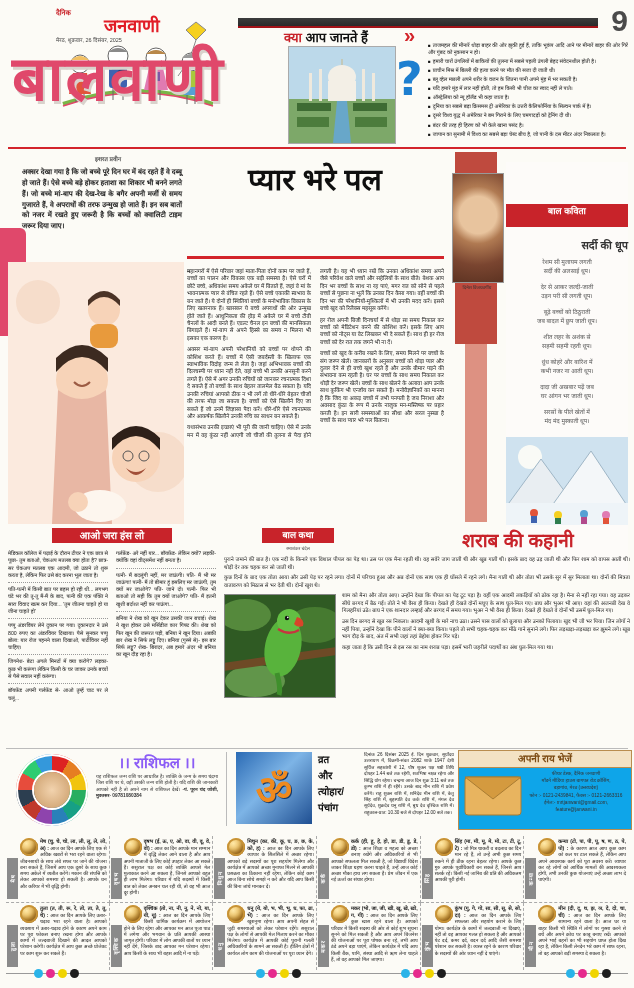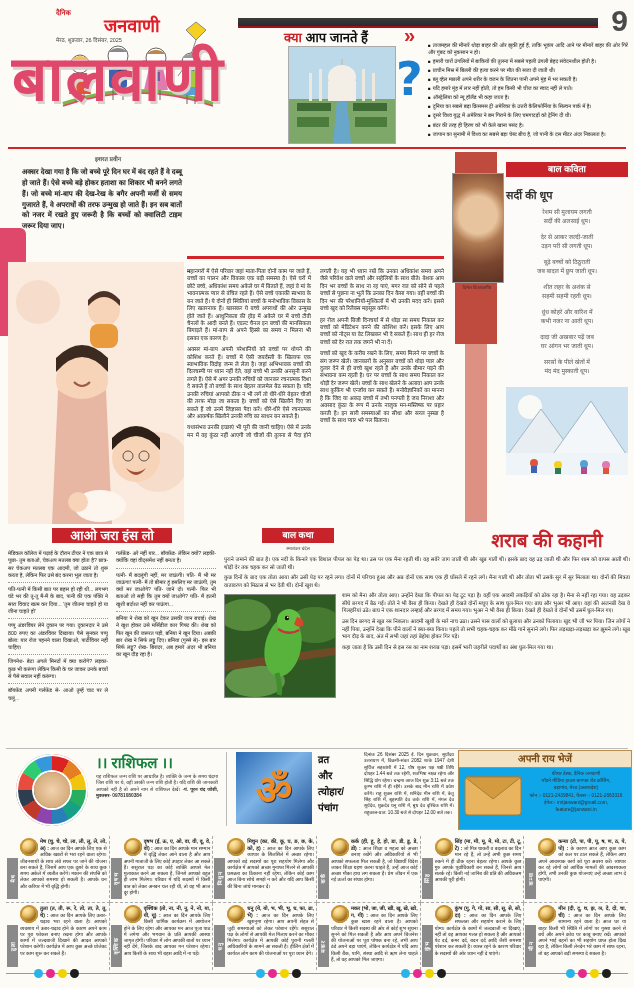--- a/index.html
+++ b/index.html
@@ -30,44 +30,44 @@
   .cols p{font-size:5.5px;line-height:1.35;text-align:justify;margin:0 0 4px 0;color:#1c1c1c;}
   .cols p:first-child::first-letter{font-weight:bold;}
   .ribbon1{left:455px;top:152px;width:42px;height:192px;background:#bf4a3e;}
   .ribbon2{left:465px;top:344px;width:22px;height:178px;background:#dd9182;}
   .aphoto{left:452px;top:173px;width:50px;height:108px;border:1px solid #999;
           background:radial-gradient(circle at 50% 38%,#e8c49e 0 26%,#b07a52 40%,#7a4530 70%,#5d3322);}
   .acaption{left:446px;top:284px;width:62px;text-align:center;font-size:4.5px;color:#333;}
   
   .poem-box{left:506px;top:162px;width:122px;height:414px;background:#fdfbf9;}
   .hdr{background:#c8232a;color:#fff;font-weight:bold;text-align:center;}
-  .poem-hdr{height:15px;line-height:15px;font-size:9px;width:100%;}
-  .poem-title{font-size:11px;font-weight:900;color:#333;text-align:left;margin:10px 0 6px;}
+  .poem-hdr{height:23px;line-height:15px;font-size:9px;width:100%;margin-top:42px;}
+  .poem-title{font-size:11px;font-weight:900;color:#333;text-align:right;margin:10px 0 6px;}
   .pl{font-size:6px;color:#555;text-align:center;line-height:1.5;}
   .pl.gap{margin-bottom:7px;}
   
-  .jokes-hdr{left:52px;top:528px;width:120px;height:15px;line-height:15px;font-size:13px;}
+  .jokes-hdr{left:52px;top:528px;width:120px;height:15px;line-height:15px;font-size:10px;}
   .jcol{top:550px;width:100px;height:196px;overflow:hidden;}
   .joke{font-size:5.2px;line-height:1.4;color:#222;text-align:justify;}
   .joke + .joke{border-top:1px dotted #999;margin-top:3px;padding-top:3px;}
   
   .story-hdr{left:262px;top:528px;width:72px;height:15px;line-height:15px;font-size:9px;}
   .story-by{left:262px;top:545px;width:72px;text-align:center;font-size:4.5px;color:#444;}
-  .story-title{left:462px;top:527px;width:170px;font-size:19px;font-weight:900;color:#c8232a;text-align:center;}
+  .story-title{left:462px;top:527px;width:170px;font-size:19px;font-weight:900;color:#c8232a;text-align:left;}
   .story-txt{left:224px;top:556px;width:406px;height:190px;overflow:hidden;}
   .story-txt p{font-size:5.4px;line-height:1.4;text-align:justify;margin:0 0 3px 0;color:#1c1c1c;}
   .parrot{float:left;width:110px;height:102px;margin:2px 6px 2px 0;border:1px solid #888;}
   
   .band-line{left:6px;top:748px;width:622px;height:1px;background:#bbb;}
   .wheel{left:16px;top:754px;width:72px;height:72px;border-radius:50%;
          background:conic-gradient(#d22 0 30deg,#e67e22 0 60deg,#f1c40f 0 90deg,#27ae60 0 120deg,#16a085 0 150deg,#2980b9 0 180deg,#8e44ad 0 210deg,#c0392b 0 240deg,#2c3e50 0 270deg,#e74c3c 0 300deg,#2ecc71 0 330deg,#3498db 0 360deg);
          box-shadow:inset 0 0 0 2px #fff;}
   .wheel::after{content:"";position:absolute;left:18px;top:18px;width:36px;height:36px;border-radius:50%;
          background:radial-gradient(#f2d3ae,#c99a66);box-shadow:0 0 0 2px #fff;}
-  .rf-title{left:96px;top:752px;width:122px;text-align:left;font-size:15px;font-weight:900;color:#15803d;}
+  .rf-title{left:96px;top:752px;width:122px;text-align:center;font-size:15px;font-weight:900;color:#8b5cf6;}
   .rf-intro{left:96px;top:774px;width:122px;font-size:4.8px;line-height:1.35;color:#333;text-align:justify;}
   .vdiv{width:1px;background:#bbb;}
   .ombox{left:236px;top:752px;width:76px;height:72px;display:flex;align-items:center;justify-content:center;
          background:linear-gradient(135deg,#2b6bb5,#7db4e6 45%,#1f4f92);}
   .om{font-size:40px;color:#f08a1e;font-weight:900;text-shadow:1px 1px 0 #143a6b;}
   .vrat{left:318px;top:752px;width:44px;font-size:10px;font-weight:900;color:#111;line-height:1.6;}
   .panchang{left:320px;top:752px;width:132px;font-size:4.6px;line-height:1.4;color:#222;text-align:justify;}
   .fb-box{left:458px;top:750px;width:172px;height:78px;border:1px solid #b98d4f;background:#0ea5e9;}
   .fb-hdr{height:16px;line-height:16px;font-size:10px;font-weight:900;color:#7b4a12;text-align:center;
           background:#f3e2c4;border-bottom:1px solid #b98d4f;}
@@ -181,20 +181,21 @@
     <li>बंदर की तरह ही हिरण को भी केले खाना पसंद है।</li>
     <li>जापान का सुनामी में विश्व का सबसे बड़ा चेस्ट बीच है, जो पानी के दस मीटर अंदर निकलता है।</li>
   </ul>
 
   <div class="abs rule-red" style="left:8px;top:147px;width:618px;"></div>
 
   <div class="abs byline" style="left:95px;top:155px;">इशरत प्रवीन</div>
   <div class="abs intro">अक्सर देखा गया है कि जो बच्चे पूरे दिन घर में बंद रहते हैं वे दब्बू हो जाते हैं। ऐसे बच्चे बड़े होकर हताशा का शिकार भी बनने लगते हैं। जो बच्चे मां-बाप की देख-रेख के बगैर अपनी मर्जी से समय गुजारते हैं, वे अपराधों की तरफ उन्मुख हो जाते हैं। इन सब बातों को नजर में रखते हुए जरूरी है कि बच्चों को क्वालिटी टाइम जरूर दिया जाए।</div>
 
   <div class="abs headline">
+    <div>प्यार भरे पल</div>
   </div>
   <div class="abs rule-red" style="left:187px;top:256px;width:257px;height:3px;"></div>
 
   <svg class="abs" style="left:8px;top:262px;" width="176" height="262" viewBox="0 0 176 262">
     <rect width="176" height="262" fill="#fbeade"></rect>
     <circle cx="30" cy="40" r="22" fill="#f6ddcb"></circle>
     <circle cx="150" cy="200" r="30" fill="#f6ddcb"></circle>
 
     <circle cx="96" cy="48" r="16" fill="#f7d3b8"></circle>
     <path d="M80 44 Q96 26 112 44 L112 38 Q96 20 80 38 Z" fill="#4a3326"></path>

